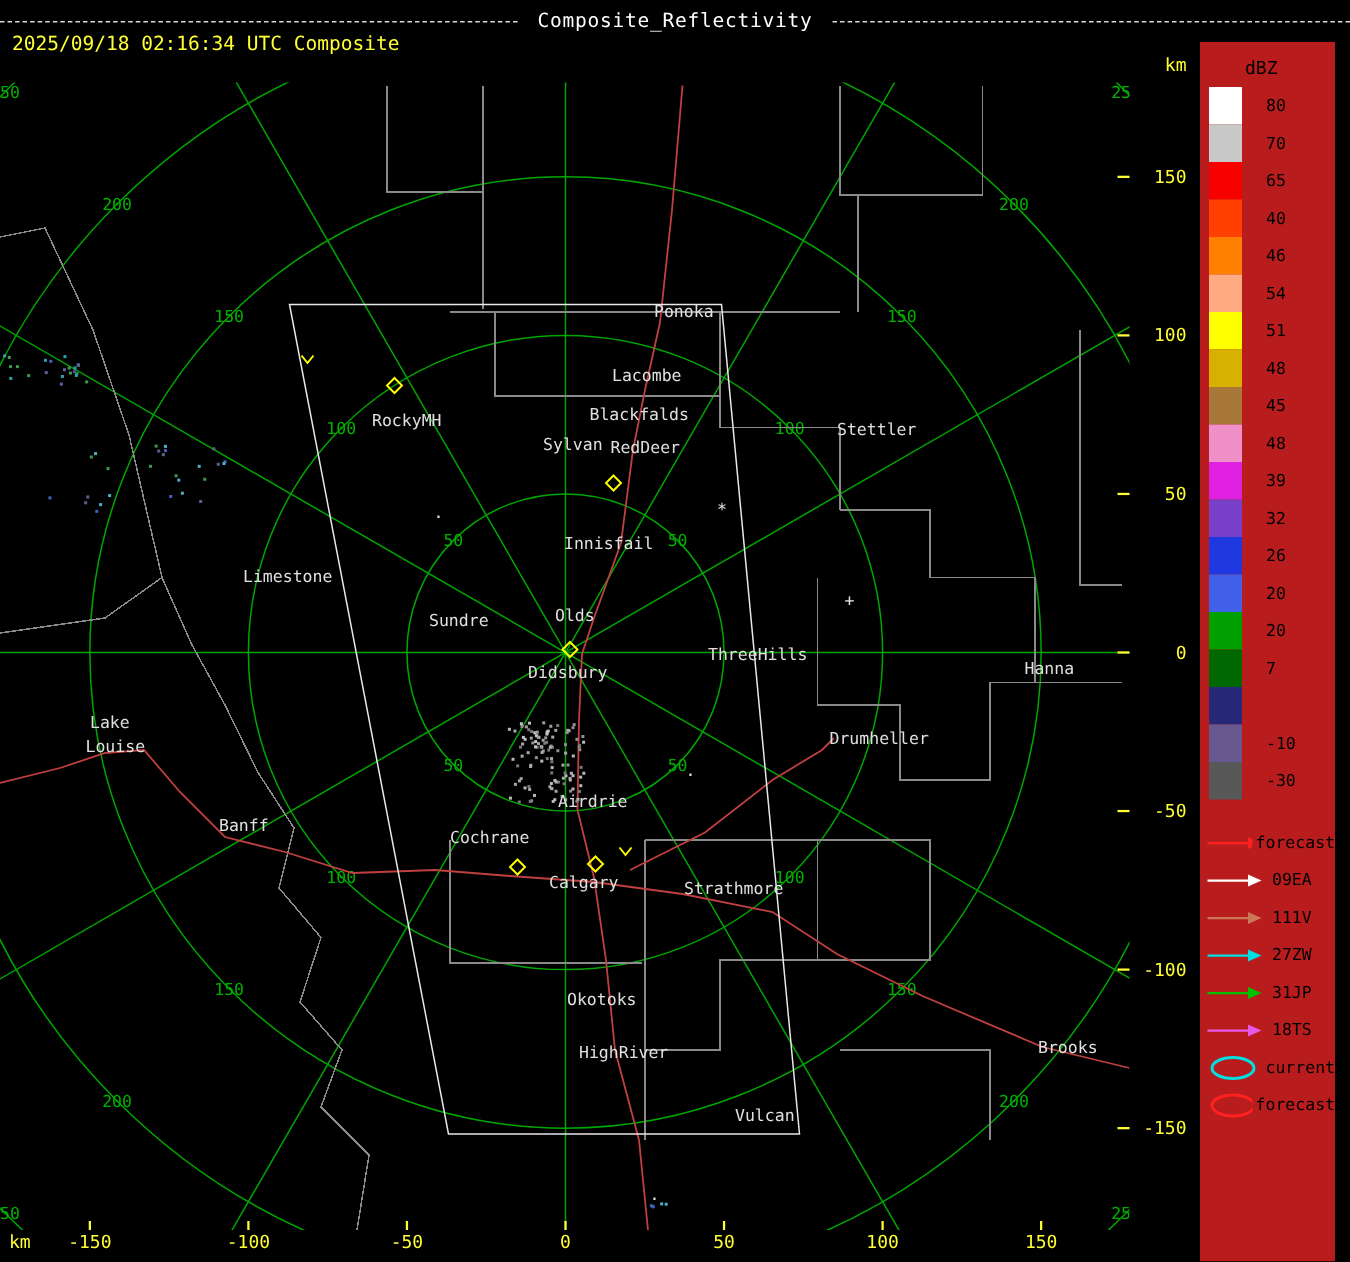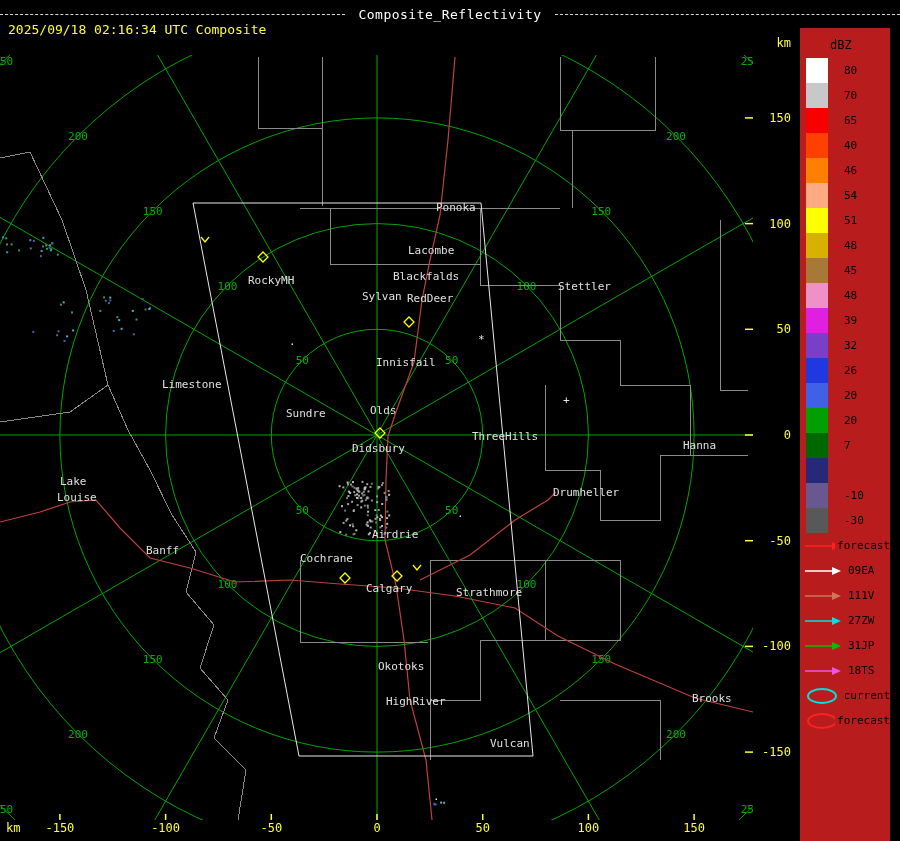--- a/index.html
+++ b/index.html
@@ -11,21 +11,21 @@
   .titlebar .rule{flex:1;border-top:1px dashed #d8d8d8;height:0}
   .titlebar .title{color:#fff;font-size:13px;letter-spacing:.5px}
   .timestamp{position:absolute;top:22px;left:8px;color:#ffff33;font-size:13px;white-space:pre}
   #map-svg{position:absolute;top:0;left:0}
   .panel{position:absolute;top:28px;left:800px;width:90px;height:813px;background:#b91c1c;color:#000}
   .dbz-title{margin:10px 0 6px 30px;font-size:12px;height:14px}
   #colorbar{margin-top:6px}
   .cb-row{display:flex;align-items:center;height:25px;padding-left:6px}
   .cb-swatch{width:22px;height:25px;flex:0 0 22px}
   .cb-label{margin-left:16px;font-size:11px}
-  #symbols{margin-top:0}
+  #symbols{margin-top:16px}
   .sym-row{display:flex;align-items:center;height:25px;padding-left:2px}
   .sym-label{font-size:11px;margin-left:2px}
 </style>
 </head>
 <body>
 
 <div class="app">
   <div class="titlebar">
     <span class="rule"></span>
     <span class="title">Composite_Reflectivity</span>

